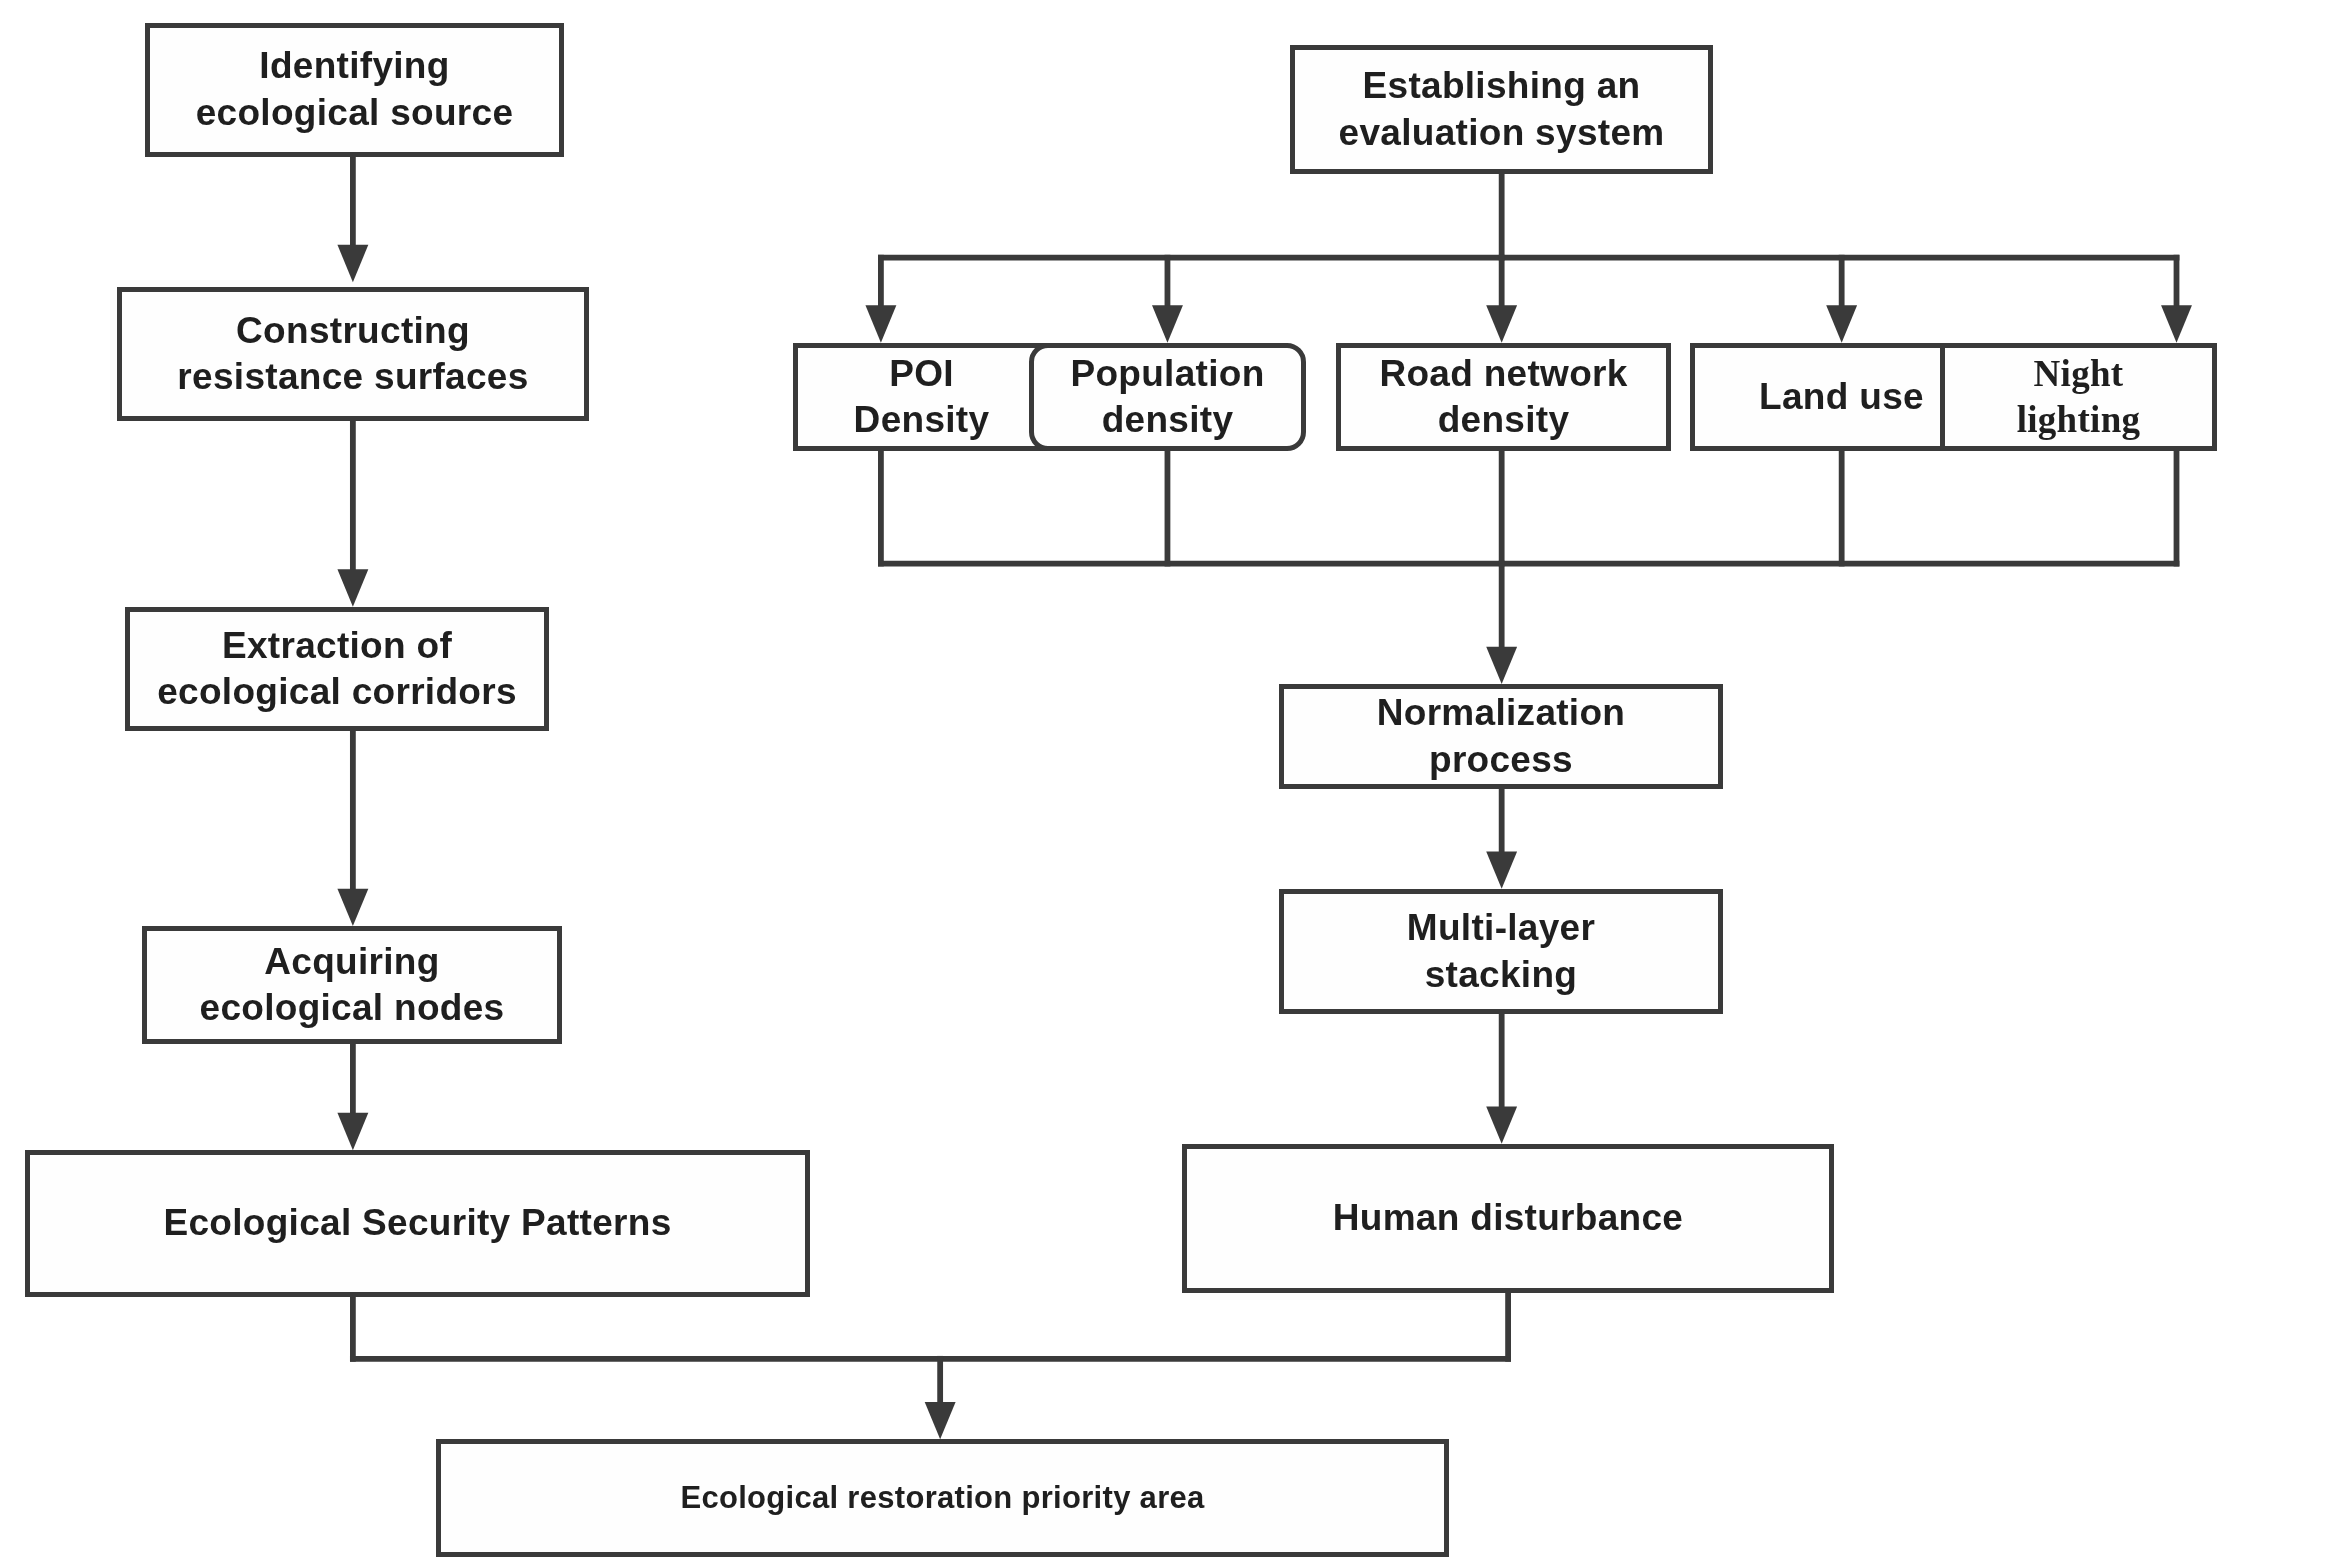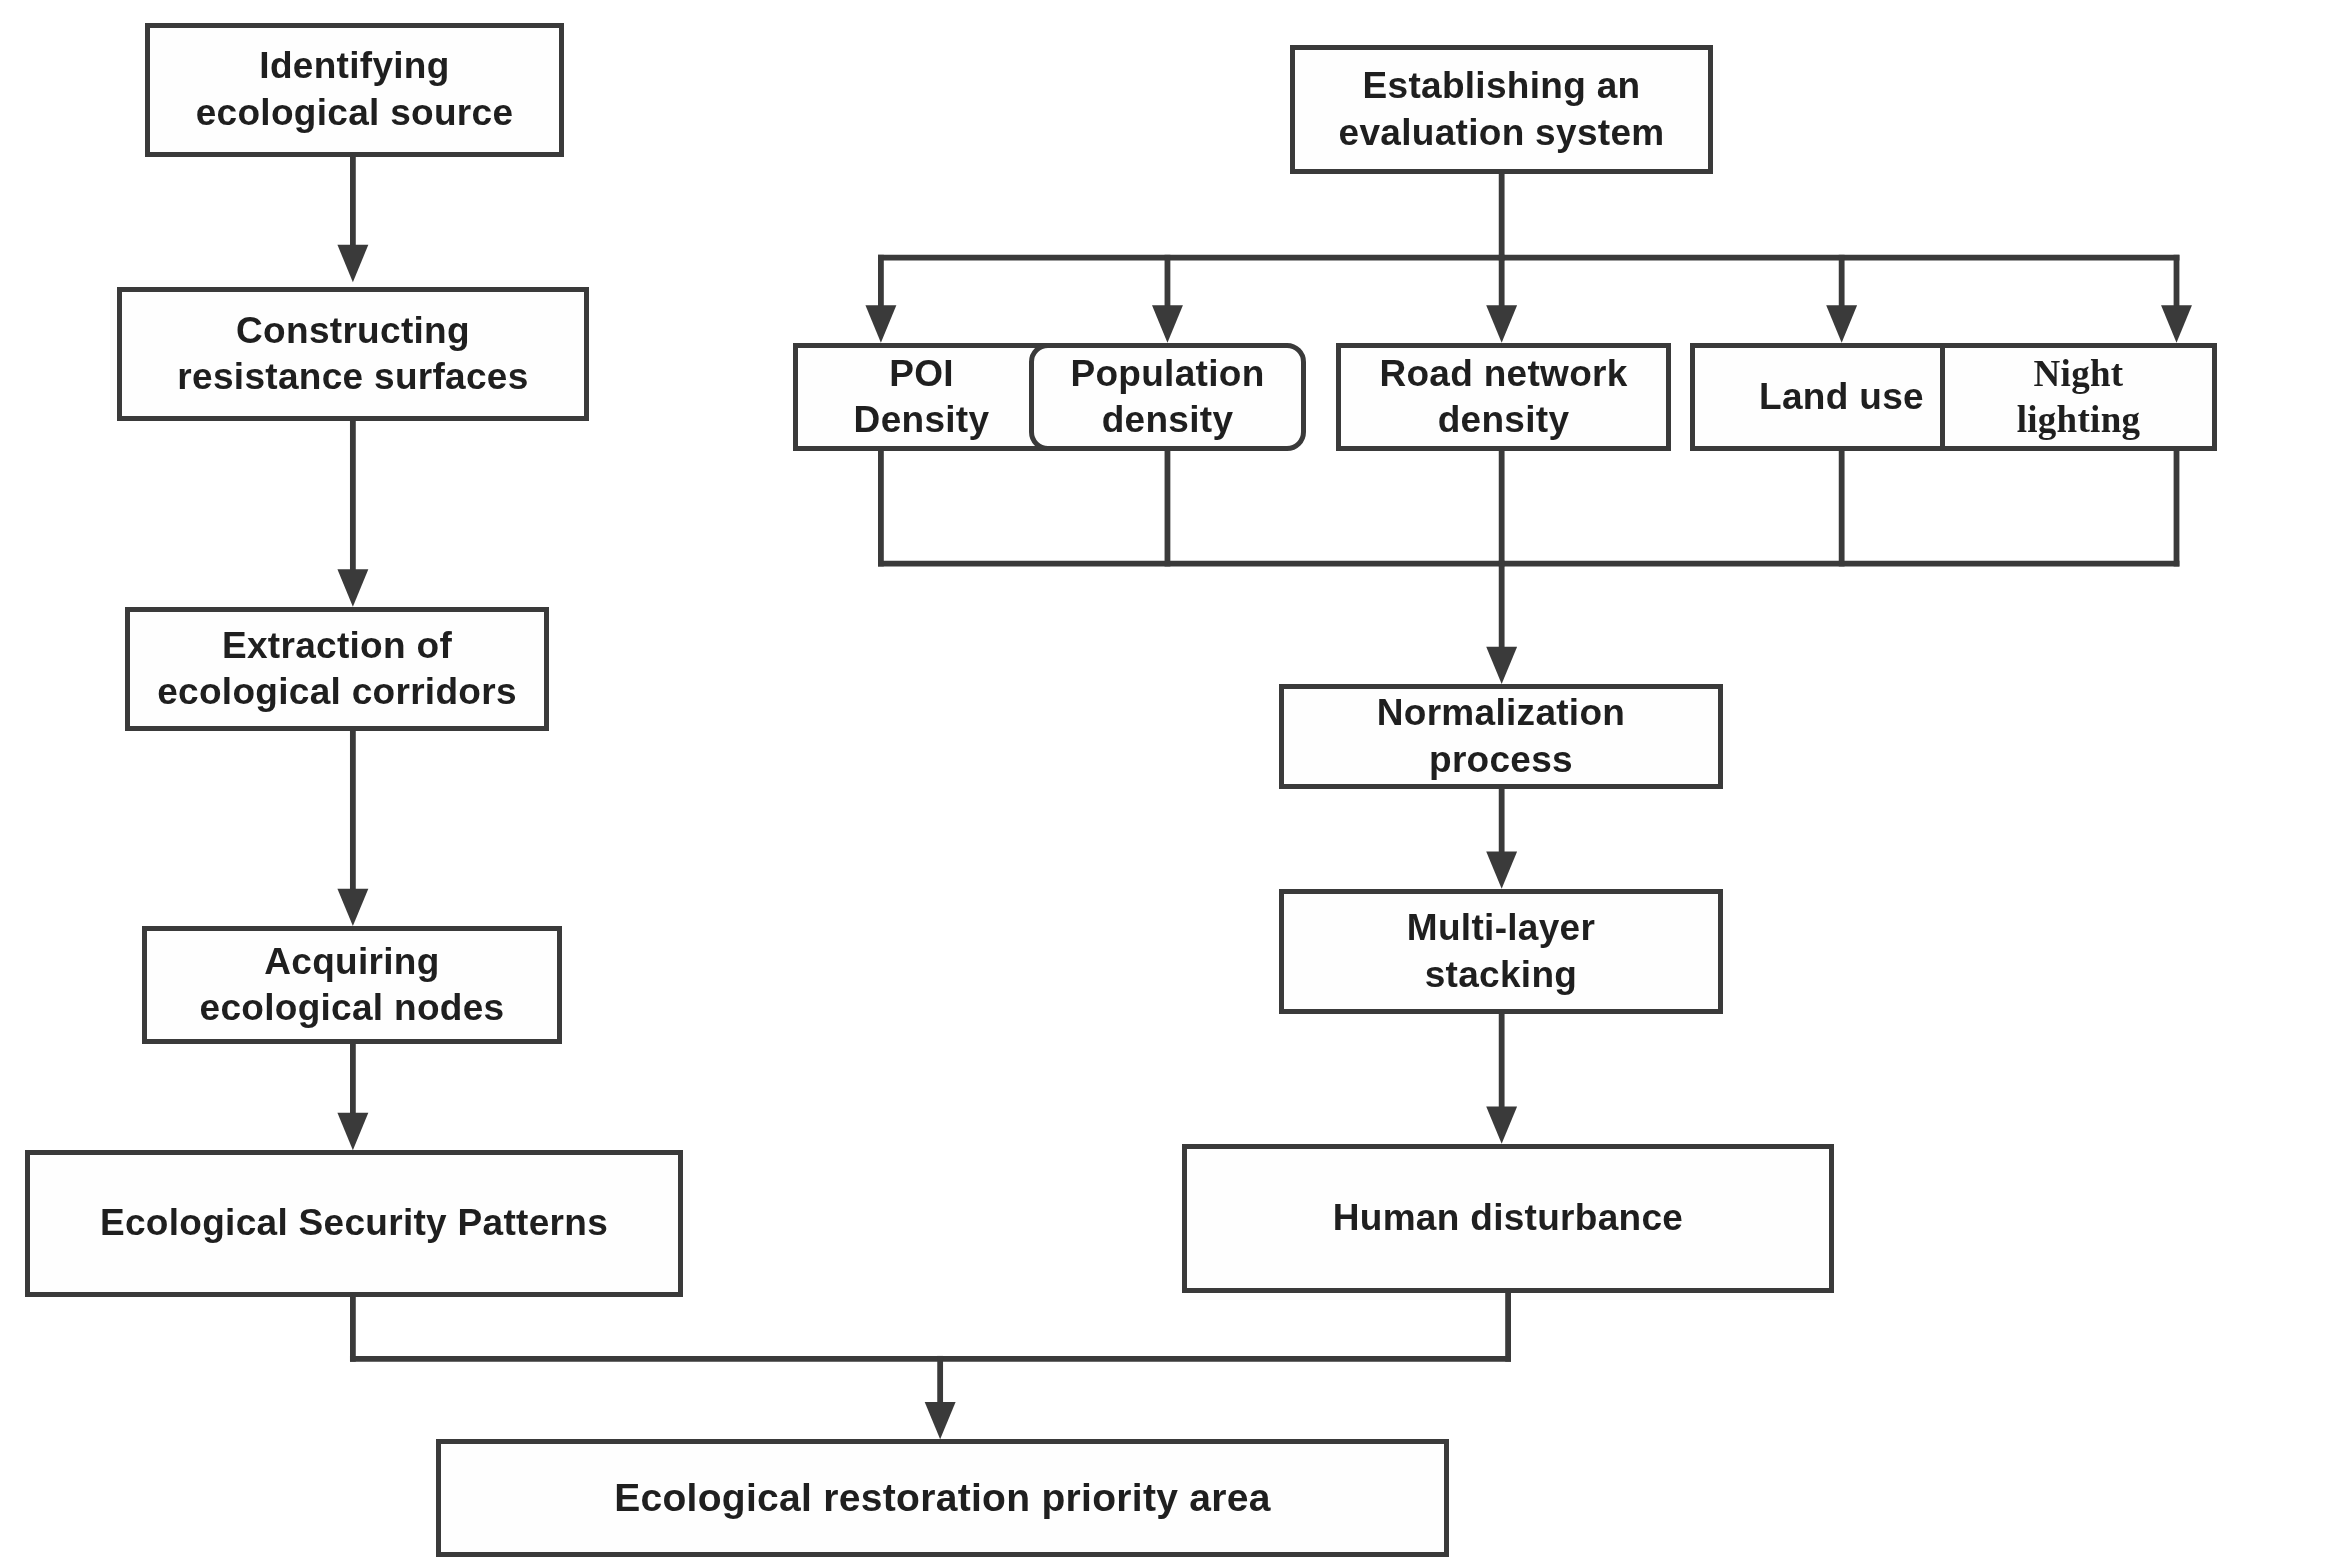--- a/index.html
+++ b/index.html
@@ -45,33 +45,33 @@
     line-height: 1.25;
     color: #1f1f1f;
     white-space: pre-line;
     letter-spacing: 0.3px;
   }
   
   .b-l1 { left: 145px;  top: 22.5px;   width: 419px;  height: 134px; }
   .b-l2 { left: 117px;  top: 287px;  width: 472px;  height: 134px; }
   .b-l3 { left: 125px;  top: 607px;  width: 424px;  height: 124px; }
   .b-l4 { left: 142px;  top: 926px; width: 420px;  height: 118px; }
-  .b-l5 { left: 25px;   top: 1150px; width: 658px; height: 147px; }
+  .b-l5 { left: 25px;   top: 1150px; width: 785px; height: 147px; }
   
   .b-r0 { left: 1290px; top: 45px;   width: 423px;  height: 129px; }
   .b-f1 { left: 753px; top: 343px;  width: 257px;  height: 108px; margin-left: 40px; }
   .b-f2 { left: 1029px; top: 343px;  width: 277px;  height: 108px; border-radius: 19px; }
   .b-f3 { left: 1336px; top: 343px;  width: 335px;  height: 108px; }
   .b-f4 { left: 1690px; top: 343px;  width: 303px;  height: 108px; }
   .b-f5 { left: 1940px; top: 343px;  width: 277px;  height: 108px; font-family: Liberation Serif, serif; }
   .b-r1 { left: 1279px; top: 684px; width: 444px;  height: 105px; }
   .b-r2 { left: 1279px; top: 889px; width: 444px;  height: 125px; }
   .b-r3 { left: 1182px; top: 1144px; width: 652px; height: 149px; }
   
-  .b-fin { left: 436px; top: 1439px; width: 1013px; height: 118px; font-size: 39px; }
+  .b-fin { left: 436px; top: 1439px; width: 1013px; height: 118px; font-size: 31px; }
 </style>
 </head>
 <body>
 
 <div class="canvas">
 
   <svg class="connectors" viewBox="0 0 3637 2430" xmlns="http://www.w3.org/2000/svg" aria-hidden="true">
 
     <g>
       <line x1="548" y1="243" x2="548" y2="390"></line>

